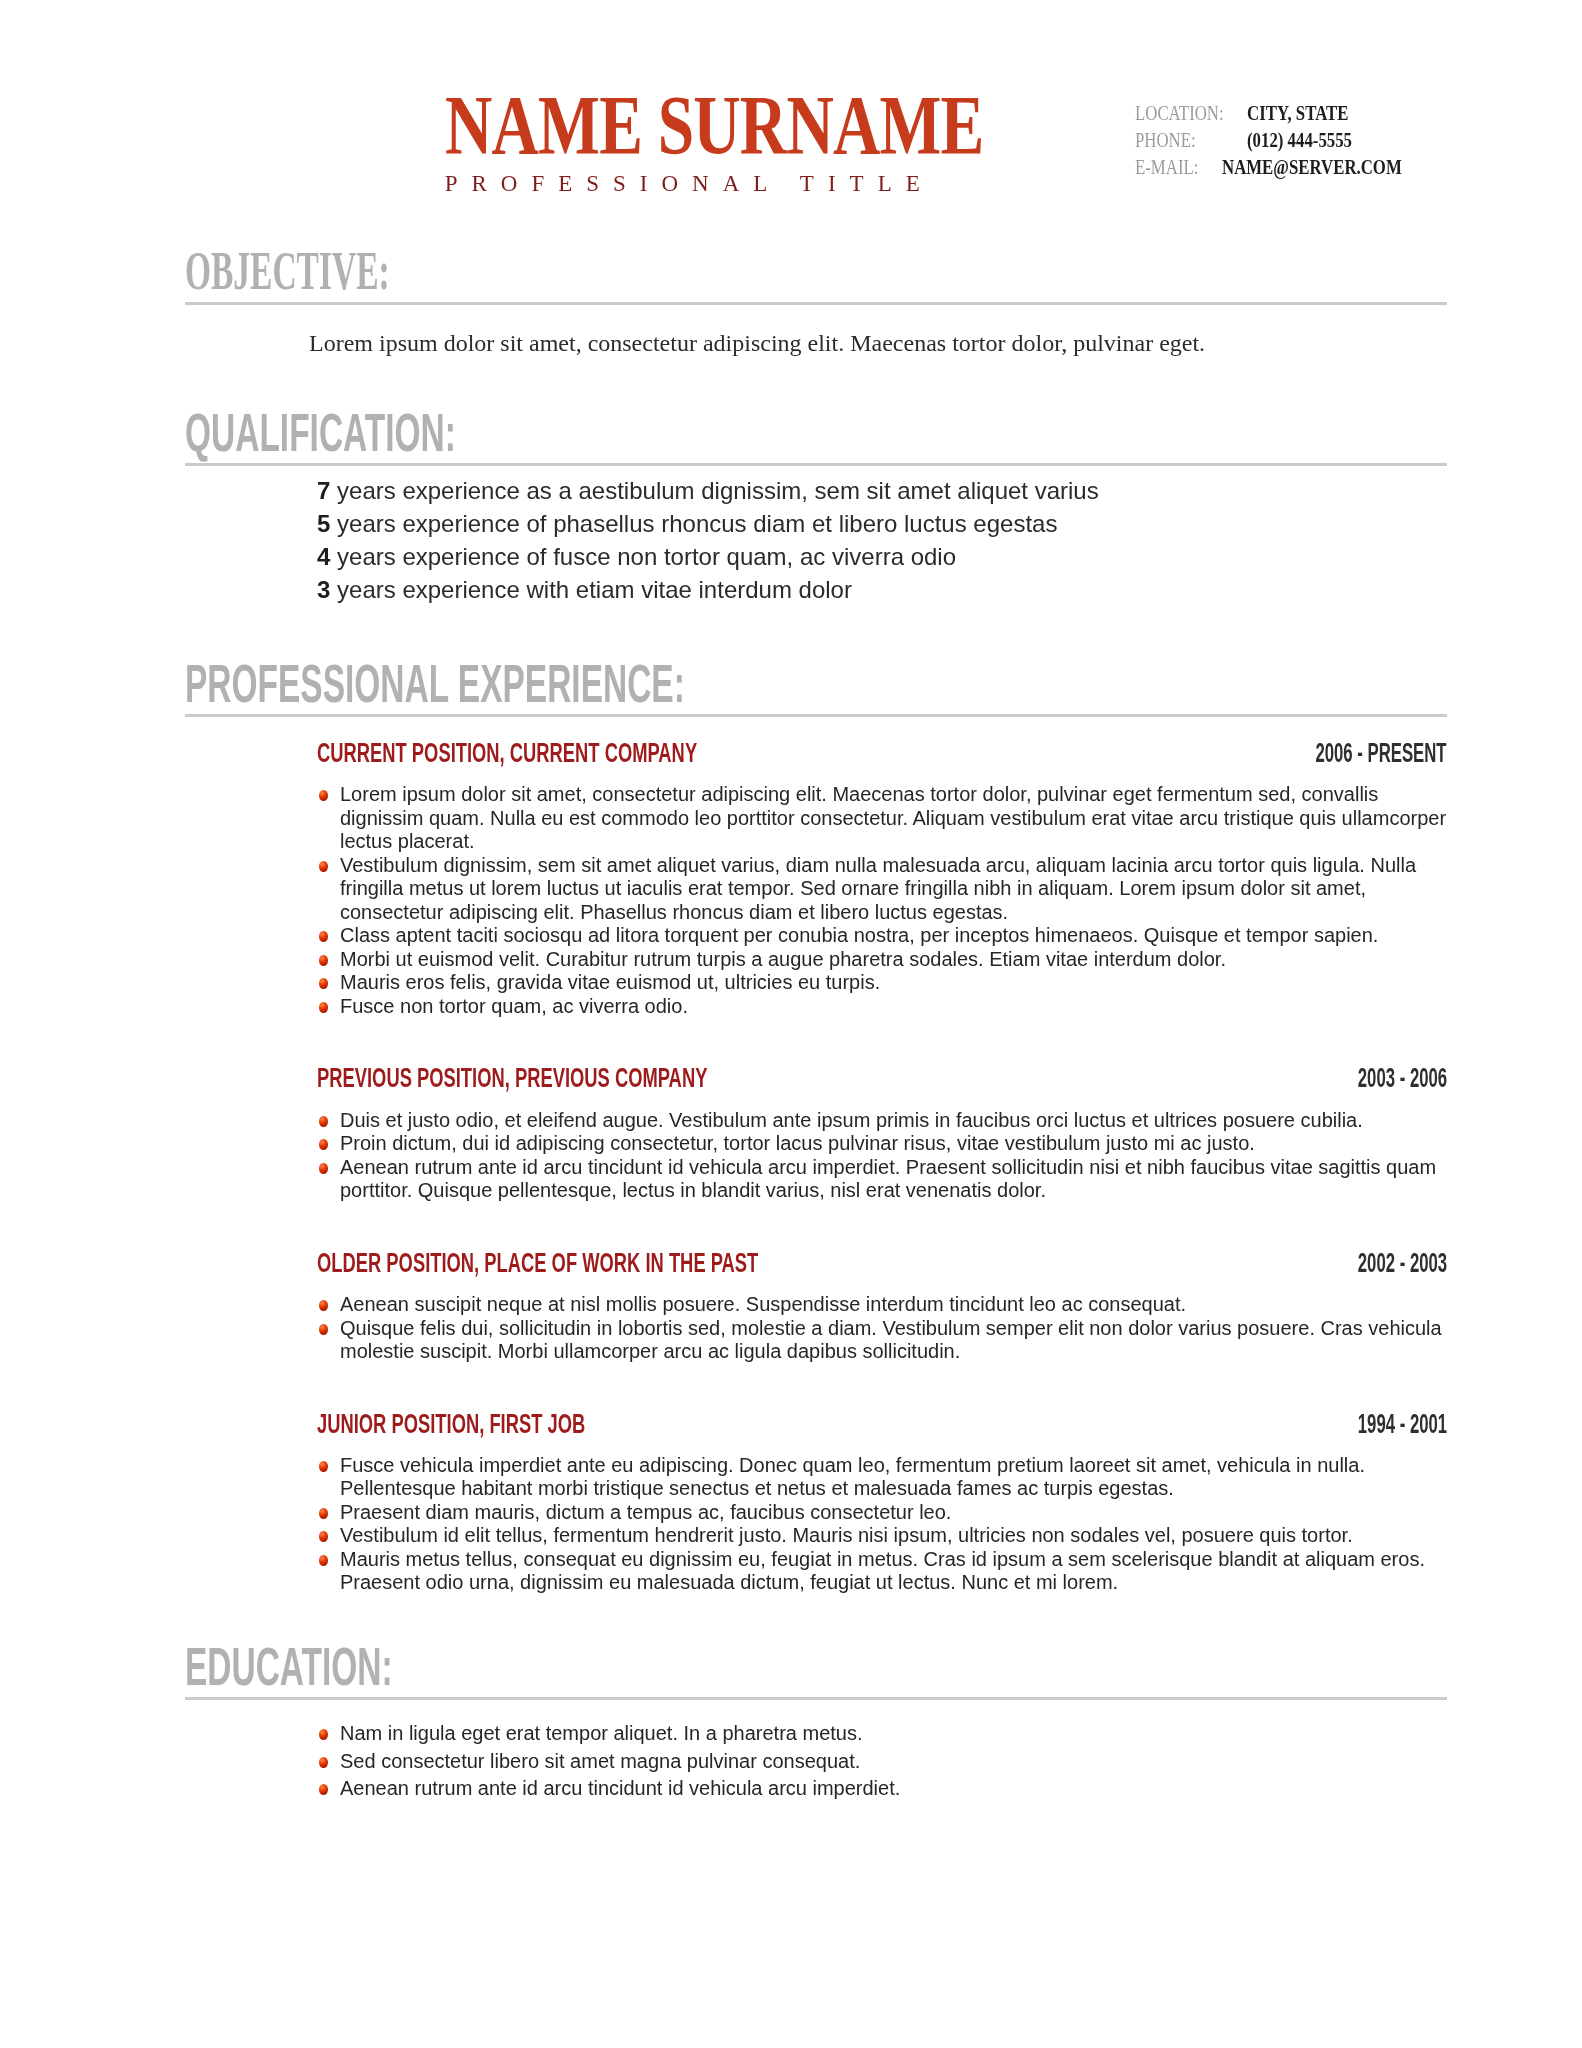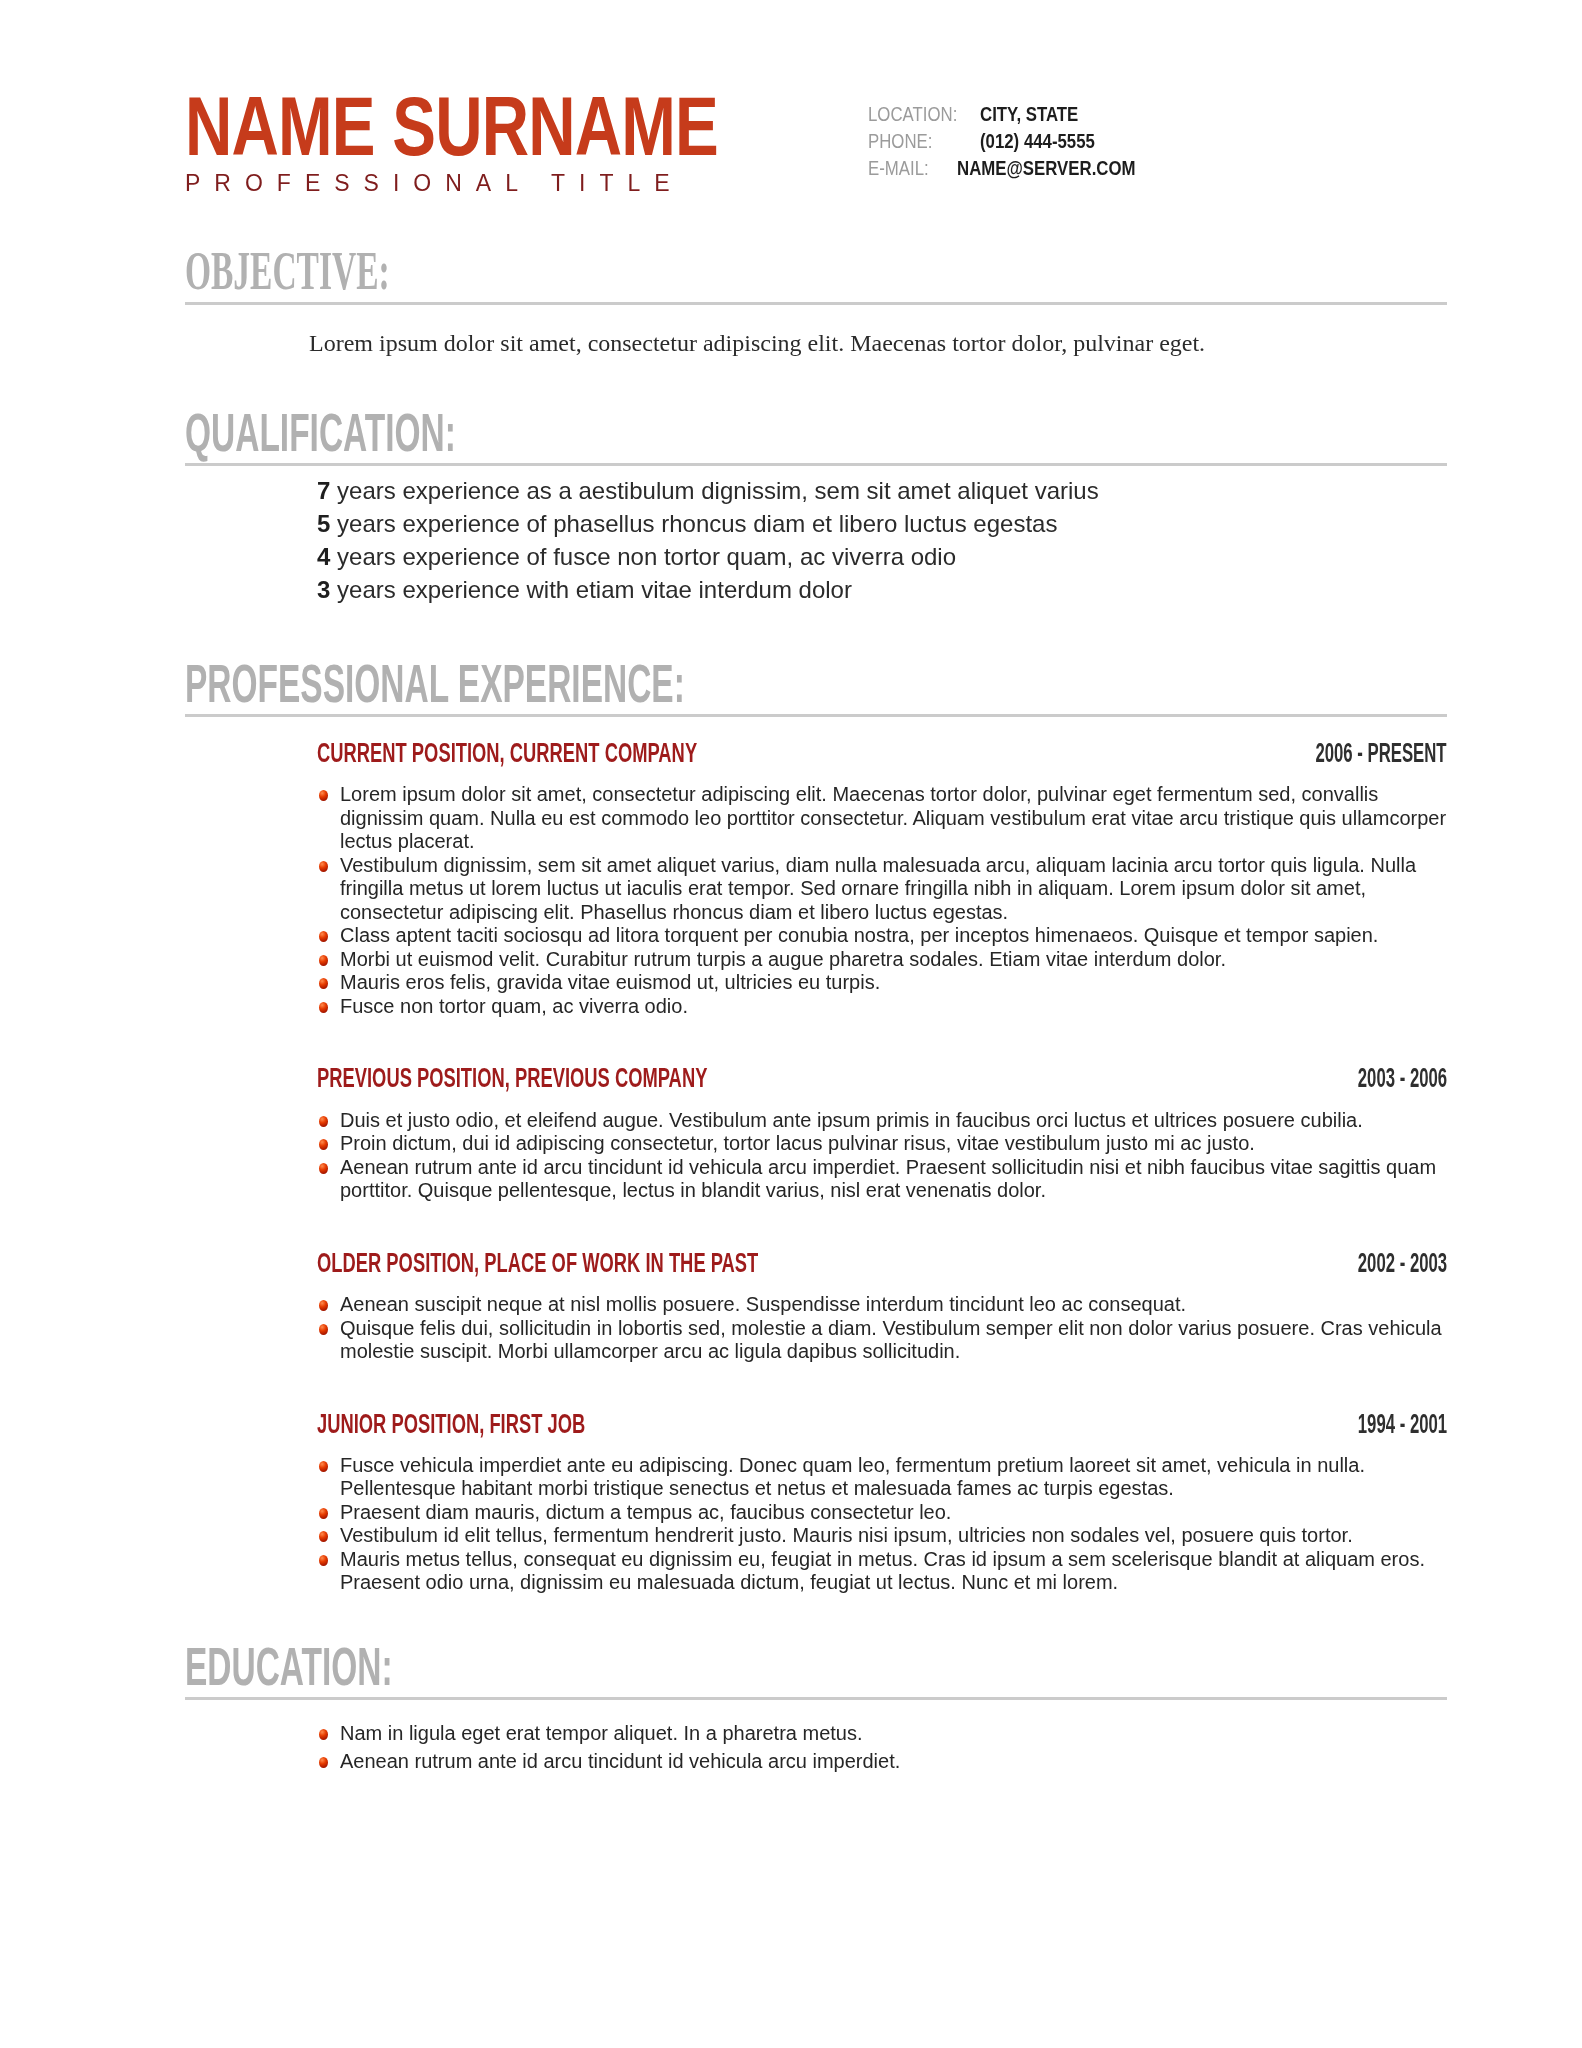--- a/index.html
+++ b/index.html
@@ -13,21 +13,21 @@
     background:#ffffff;
     padding:84px 135px 40px 185px;
     overflow:hidden;
   }
 
   
   .cond { display:inline-block; transform:scaleX(var(--sx,1)); transform-origin:left center; white-space:nowrap; }
   .cond.right { transform-origin:right center; }
 
   
-  .header { display:flex; justify-content:flex-start; align-items:flex-start; }
+  .header { display:flex; justify-content:flex-end; align-items:flex-start;font-family:Liberation Serif, serif; }
   .brand-name {
     font-size:84px; font-weight:bold; line-height:1.0;
     color:#c63b1b; letter-spacing:-1px; --sx:.78;
   }
   .brand-title {
     margin-top:2px;
     font-size:23px; font-weight:400; color:#7f1d1d;
     letter-spacing:14px; line-height:1.2; white-space:nowrap;
   }
   .contact { width:312px; margin-top:16px; }
@@ -182,17 +182,18 @@
       </div>
   </div>
 
   <div class="sec-education">
     <div>
       <span class="cond section-heading">EDUCATION:</span>
     </div>
     <div class="rule"></div>
     <ul class="bullets" id="edu-list">
         <li><span class="dot"></span><span>Nam in ligula eget erat tempor aliquet. In a pharetra metus.</span></li>
+        <li><span class="dot"></span><span>Sed consectetur libero sit amet magna pulvinar consequat.</span></li>
         <li><span class="dot"></span><span>Aenean rutrum ante id arcu tincidunt id vehicula arcu imperdiet.</span></li>
       </ul>
   </div>
 
 </div>
 
 </body></html>

